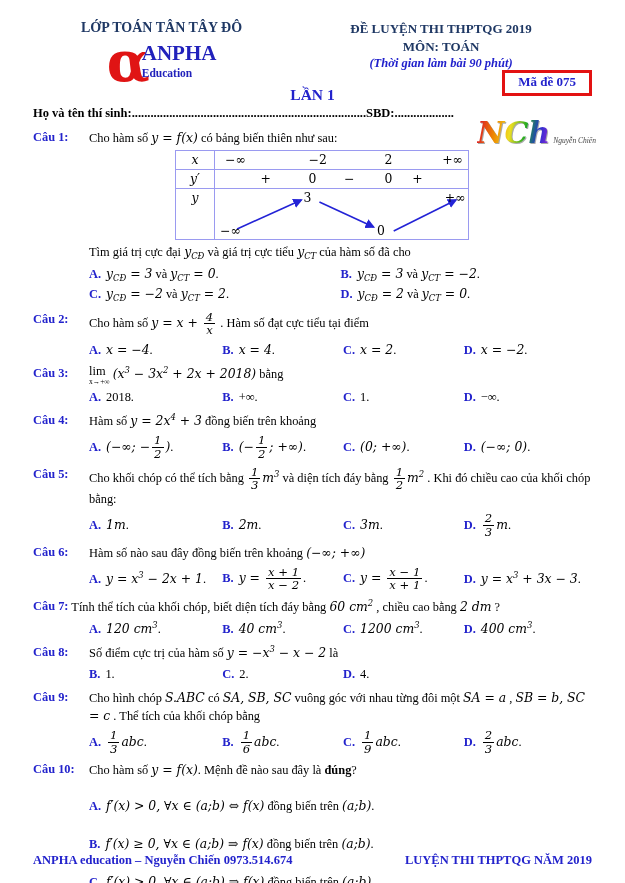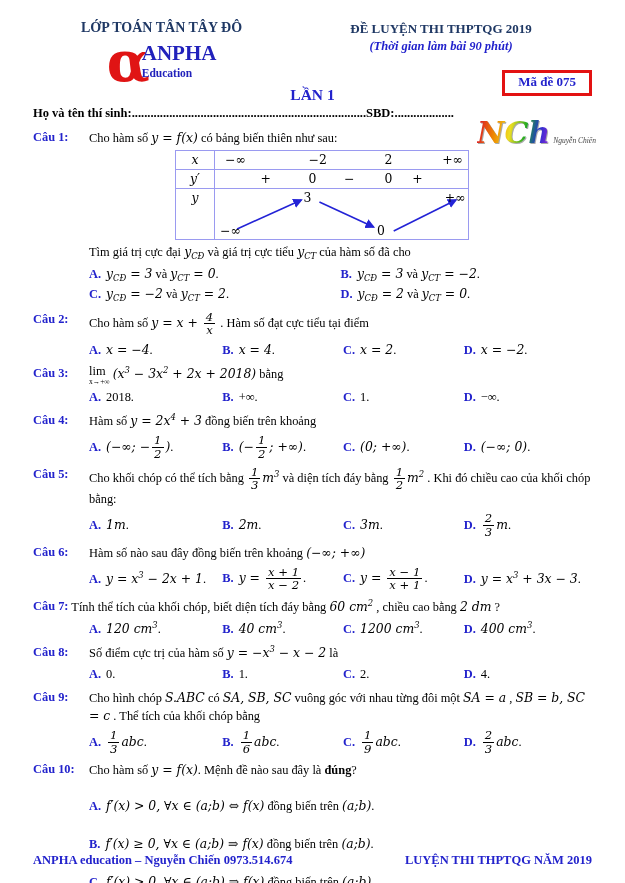--- a/index.html
+++ b/index.html
@@ -79,20 +79,21 @@
       <div class="logo">
         <span class="alpha">α</span>
         <span class="logo-text">
           <span class="logo-name">ANPHA</span><br>
           <span class="logo-sub">Education</span>
         </span>
       </div>
     </div>
     <div class="hdr-right">
       <div class="exam-title">ĐỀ LUYỆN THI THPTQG 2019</div>
+      <div class="exam-subject">MÔN: TOÁN</div>
       <div class="exam-duration">(Thời gian làm bài 90 phút)</div>
     </div>
   </div>
   <div class="exam-code">Mã đề 075</div>
   <div class="round">LẦN 1</div>
   <div class="student-line"><span>Họ và tên thí sinh:</span><span>...........................................................................</span><span>SBD:</span><span>...................</span></div>
   <div class="nch">
     <span class="nch-text">NCh</span>
     <span class="nch-cap">Nguyễn Chiến</span>
   </div>
@@ -224,21 +225,20 @@
       <div class="opt"><span class="ol">C.</span><span class="ot"><span class="mi">1200 cm<sup>3</sup></span>.</span></div>
       <div class="opt"><span class="ol">D.</span><span class="ot"><span class="mi">400 cm<sup>3</sup></span>.</span></div>
     </div>
   </div>
 
   <div class="q">
     <div class="q-label">Câu 8:</div>
     <div class="q-body">
       <div class="q-text">Số điểm cực trị của hàm số <span class="mi">y = −x<sup>3</sup> − x − 2</span> là</div>
       <div class="opts">
-        <div class="opt"><span class="ol">A.</span><span class="ot">0.</span></div>
         <div class="opt"><span class="ol">B.</span><span class="ot">1.</span></div>
         <div class="opt"><span class="ol">C.</span><span class="ot">2.</span></div>
         <div class="opt"><span class="ol">D.</span><span class="ot">4.</span></div>
       </div>
     </div>
   </div>
 
   <div class="q">
     <div class="q-label">Câu 9:</div>
     <div class="q-body">

